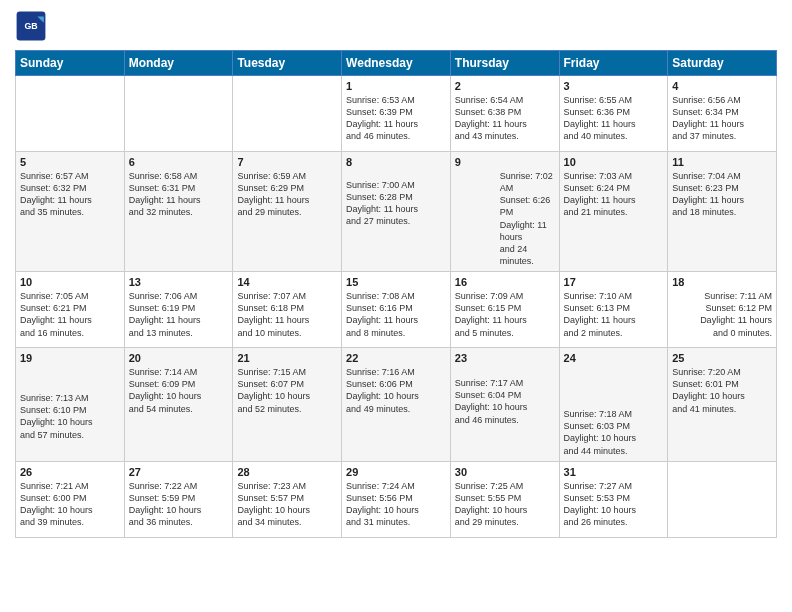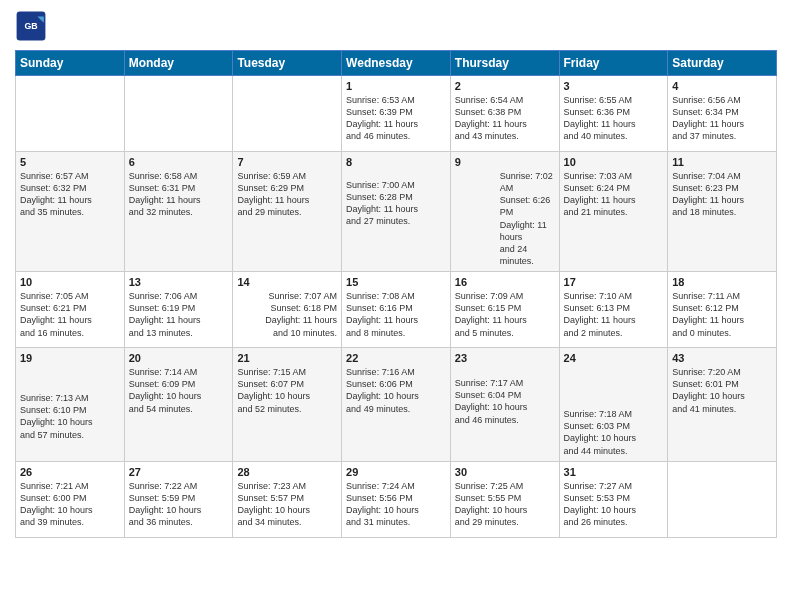--- a/index.html
+++ b/index.html
@@ -222,21 +222,21 @@
           </td>
           <td>
             <span class="day-num">13</span>
             <div class="cell-text" style="white-space: pre-line;">Sunrise: 7:06 AM
 Sunset: 6:19 PM
 Daylight: 11 hours
 and 13 minutes.</div>
           </td>
           <td>
             <span class="day-num">14</span>
-            <div class="cell-text" style="white-space: pre-line; text-align: right;">Sunrise: 7:07 AM
+            <div class="cell-text" style="white-space: pre-line;">Sunrise: 7:07 AM
 Sunset: 6:18 PM
 Daylight: 11 hours
 and 10 minutes.</div>
           </td>
           <td>
             <span class="day-num">15</span>
             <div class="cell-text" style="white-space: pre-line;">Sunrise: 7:08 AM
 Sunset: 6:16 PM
 Daylight: 11 hours
 and 8 minutes.</div>
@@ -250,21 +250,21 @@
           </td>
           <td>
             <span class="day-num">17</span>
             <div class="cell-text" style="white-space: pre-line;">Sunrise: 7:10 AM
 Sunset: 6:13 PM
 Daylight: 11 hours
 and 2 minutes.</div>
           </td>
           <td>
             <span class="day-num">18</span>
-            <div class="cell-text" style="white-space: pre-line;">Sunrise: 7:11 AM
+            <div class="cell-text" style="white-space: pre-line; text-align: right;">Sunrise: 7:11 AM
 Sunset: 6:12 PM
 Daylight: 11 hours
 and 0 minutes.</div>
           </td>
         </tr>
         <tr>
           <td>
             <span class="day-num">19</span>
             <div class="cell-text" style="white-space: pre-line; margin-top: 28px;">Sunrise: 7:13 AM
 Sunset: 6:10 PM
@@ -300,21 +300,21 @@
 and 46 minutes.</div>
           </td>
           <td>
             <span class="day-num">24</span>
             <div class="cell-text" style="white-space: pre-line; margin-top: 44px;">Sunrise: 7:18 AM
 Sunset: 6:03 PM
 Daylight: 10 hours
 and 44 minutes.</div>
           </td>
           <td>
-            <span class="day-num">43</span>
+            <span class="day-num">25</span>
             <div class="cell-text" style="white-space: pre-line;">Sunrise: 7:20 AM
 Sunset: 6:01 PM
 Daylight: 10 hours
 and 41 minutes.</div>
           </td>
         </tr>
         <tr>
           <td>
             <span class="day-num">26</span>
             <div class="cell-text" style="white-space: pre-line;">Sunrise: 7:21 AM

